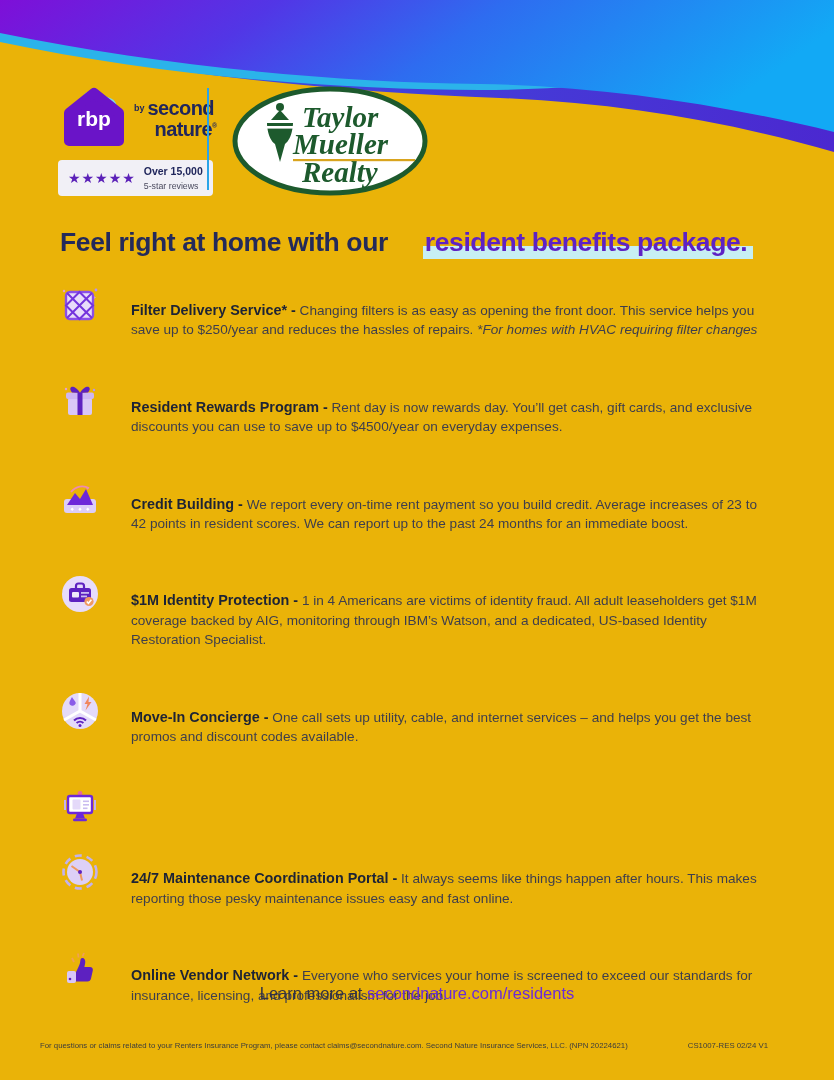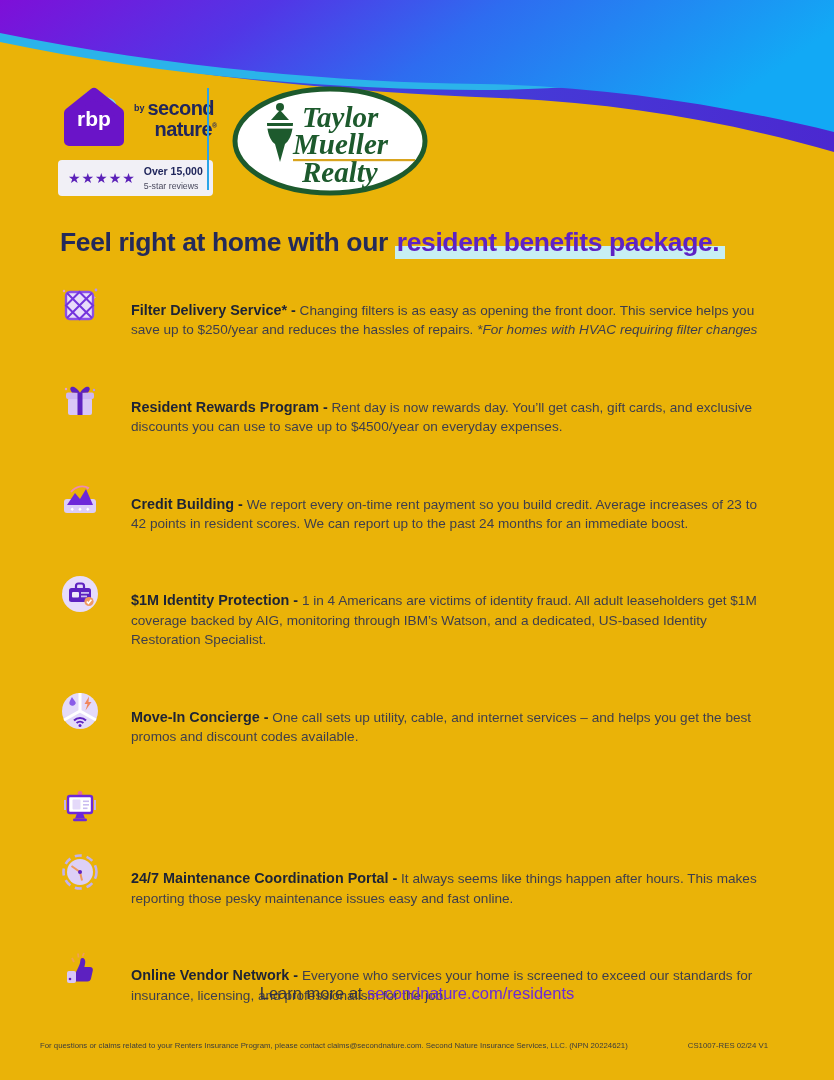--- a/index.html
+++ b/index.html
@@ -23,21 +23,21 @@
   .b1 { font-size:10.5px; font-weight:700; color:#20265c; }
   .b2 { font-size:8.8px; color:#4a4a5e; margin-top:4px; }
   .divider { position:absolute; left:149px; top:2px; width:2px; height:102px; background:#2aa4e8; }
   .tm-svg { position:absolute; left:172px; top:0; width:200px; height:110px; }
 
   
   .headline { position:absolute; left:60px; top:227px; width:724px; margin:0;
               font-size:26.5px; letter-spacing:-0.4px; color:#242a5a; font-weight:700; }
   .headline .hl { color:#5e22c4; font-weight:800;
                   background:linear-gradient(to bottom, transparent 58%, #c7eff3 58%);
-                  padding:0 6px 2px 2px; }
+                  padding:0 6px 2px 2px;margin-left:28px; }
 
   
   .benefits { position:absolute; left:60px; top:284px; width:714px; list-style:none; margin:0; padding:0; }
   .benefit { display:flex; gap:15px; margin-bottom:25px; align-items:flex-start; }
   .bicon { flex:0 0 40px; width:40px; height:40px; }
   .btext { margin:16px; font-size:13.6px; line-height:19.4px; color:#3e3e4d; padding-top:1px; }
   .btitle { font-weight:700; font-size:14.4px; color:#1d2335; }
   .bnote { font-style:italic; }
 
   

